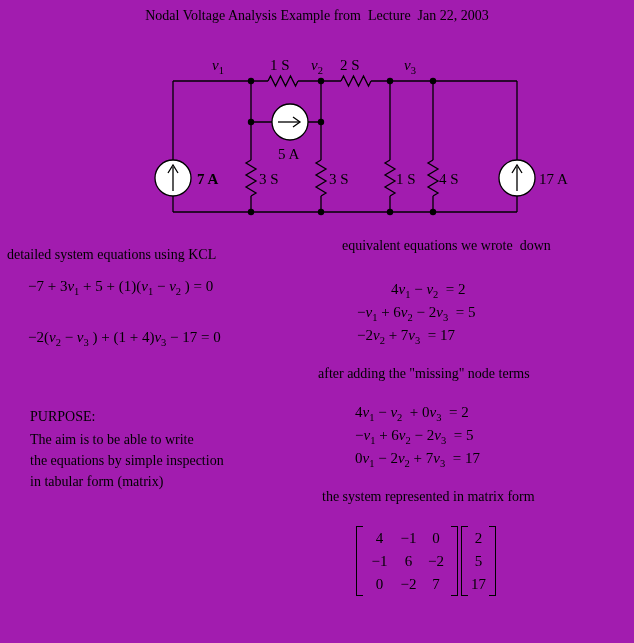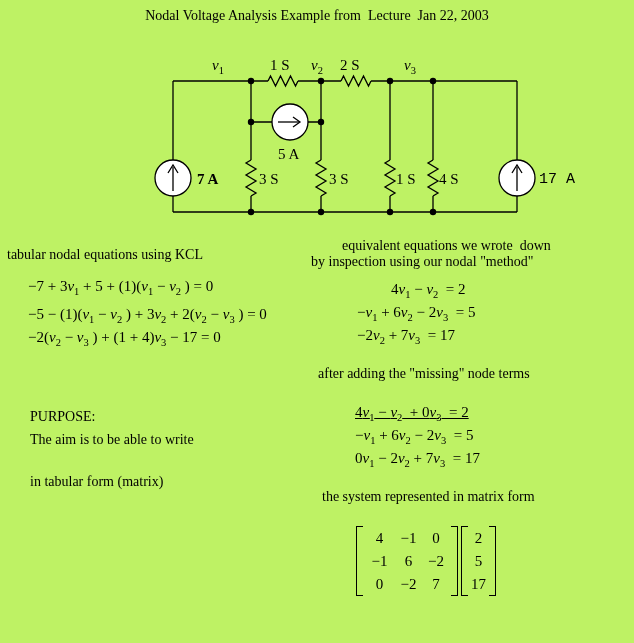--- a/index.html
+++ b/index.html
@@ -1,20 +1,20 @@
 <!DOCTYPE html>
 <html><head>
 <meta charset="utf-8">
 <style>
   html, body { margin: 0; padding: 0; background: #ffffff; }
   .page {
     position: relative;
     width: 634px;
     height: 643px;
-    background: #bef264;
+    background: #a21caf;
     color: #000000;
     font-family: "Liberation Serif", serif;
     overflow: hidden;
   }
   .txt { position: absolute; white-space: pre; }
   .prose { font-size: 14px; line-height: 16px; }
   .math  { font-size: 15px; line-height: 17px; }
   .math i { font-style: italic; }
   sub { font-size: 10.5px; line-height: 0; }
   .title-line {
@@ -123,40 +123,39 @@
   <span class="txt math" style="left:270px; top:57px;">1 S</span>
   <span class="txt math" style="left:311px; top:57px;"><i>v</i><sub>2</sub></span>
   <span class="txt math" style="left:340px; top:57px;">2 S</span>
   <span class="txt math" style="left:404px; top:57px;"><i>v</i><sub>3</sub></span>
   <span class="txt math" style="left:278px; top:146px;">5 A</span>
   <span class="txt math" style="left:197px; top:171px;font-weight:bold;">7 A</span>
   <span class="txt math" style="left:259px; top:171px;">3 S</span>
   <span class="txt math" style="left:329px; top:171px;">3 S</span>
   <span class="txt math" style="left:396px; top:171px;">1 S</span>
   <span class="txt math" style="left:439px; top:171px;">4 S</span>
-  <span class="txt math" style="left:539px; top:171px;font-family:Liberation Mono, monospace;">17 A</span>
+  <span class="txt math" style="left:539px; top:171px;">17 A</span>
 
-  <span class="txt prose" style="left:7px; top:247px;">tabular nodal equations using KCL</span>
+  <span class="txt prose" style="left:7px; top:247px;">detailed system equations using KCL</span>
   <span class="txt math" style="left:28px; top:278px;">−7 + 3<i>v</i><sub>1</sub> + 5 + (1)(<i>v</i><sub>1</sub> − <i>v</i><sub>2</sub> ) = 0</span>
-  <span class="txt math" style="left:28px; top:306px;">−5 − (1)(<i>v</i><sub>1</sub> − <i>v</i><sub>2</sub> ) + 3<i>v</i><sub>2</sub> + 2(<i>v</i><sub>2</sub> − <i>v</i><sub>3</sub> ) = 0</span>
   <span class="txt math" style="left:28px; top:329px;">−2(<i>v</i><sub>2</sub> − <i>v</i><sub>3</sub> ) + (1 + 4)<i>v</i><sub>3</sub> − 17 = 0</span>
 
   <span class="txt prose" style="left:322px; top:238px;margin-left:20px;">equivalent equations we wrote  down</span>
-  <span class="txt prose" style="left:311px; top:254px;">by inspection using our nodal "method"</span>
   <span class="txt math" style="left:357px; top:281px;margin-left:34px;">4<i>v</i><sub>1</sub> − <i>v</i><sub>2</sub>  = 2</span>
   <span class="txt math" style="left:357px; top:304px;">−<i>v</i><sub>1</sub> + 6<i>v</i><sub>2</sub> − 2<i>v</i><sub>3</sub>  = 5</span>
   <span class="txt math" style="left:357px; top:327px;">−2<i>v</i><sub>2</sub> + 7<i>v</i><sub>3</sub>  = 17</span>
 
   <span class="txt prose" style="left:318px; top:366px;">after adding the "missing" node terms</span>
-  <span class="txt math" style="left:355px; top:404px;text-decoration:underline;">4<i>v</i><sub>1</sub> − <i>v</i><sub>2</sub>  + 0<i>v</i><sub>3</sub>  = 2</span>
+  <span class="txt math" style="left:355px; top:404px;">4<i>v</i><sub>1</sub> − <i>v</i><sub>2</sub>  + 0<i>v</i><sub>3</sub>  = 2</span>
   <span class="txt math" style="left:355px; top:427px;">−<i>v</i><sub>1</sub> + 6<i>v</i><sub>2</sub> − 2<i>v</i><sub>3</sub>  = 5</span>
   <span class="txt math" style="left:355px; top:450px;">0<i>v</i><sub>1</sub> − 2<i>v</i><sub>2</sub> + 7<i>v</i><sub>3</sub>  = 17</span>
 
   <span class="txt prose" style="left:30px; top:409px;">PURPOSE:</span>
   <span class="txt prose" style="left:30px; top:432px;">The aim is to be able to write</span>
+  <span class="txt prose" style="left:30px; top:453px;">the equations by simple inspection</span>
   <span class="txt prose" style="left:30px; top:474px;">in tabular form (matrix)</span>
 
   <span class="txt prose" style="left:322px; top:489px;">the system represented in matrix form</span>
 
   <div class="matrix-wrap">
     <div class="bracket bl"></div>
     <div class="mgrid">
       <span>4</span>
       <span>−1</span>
       <span>0</span>

